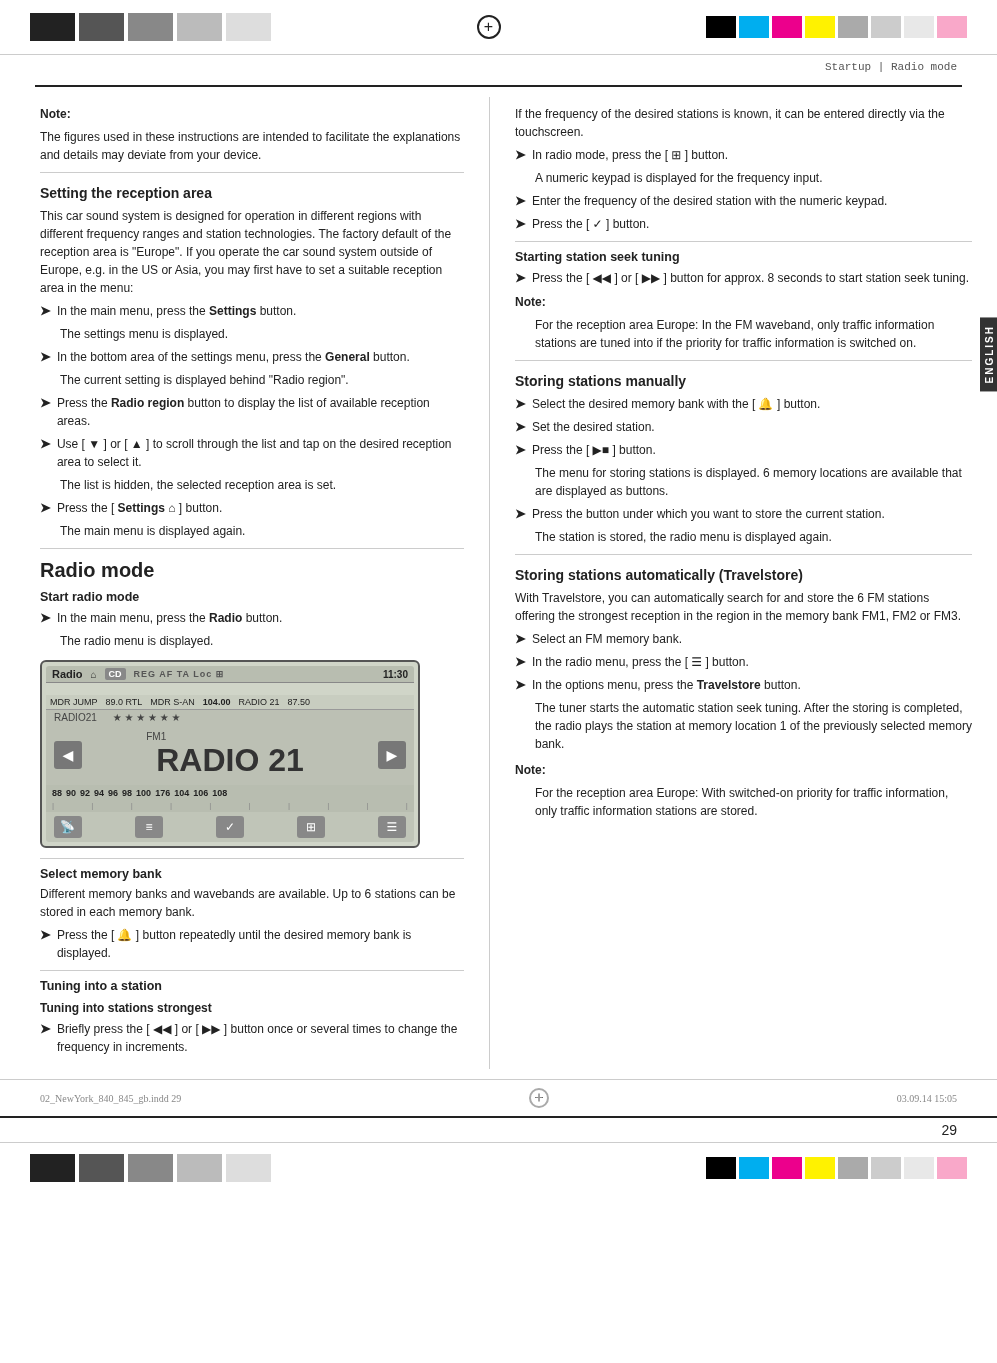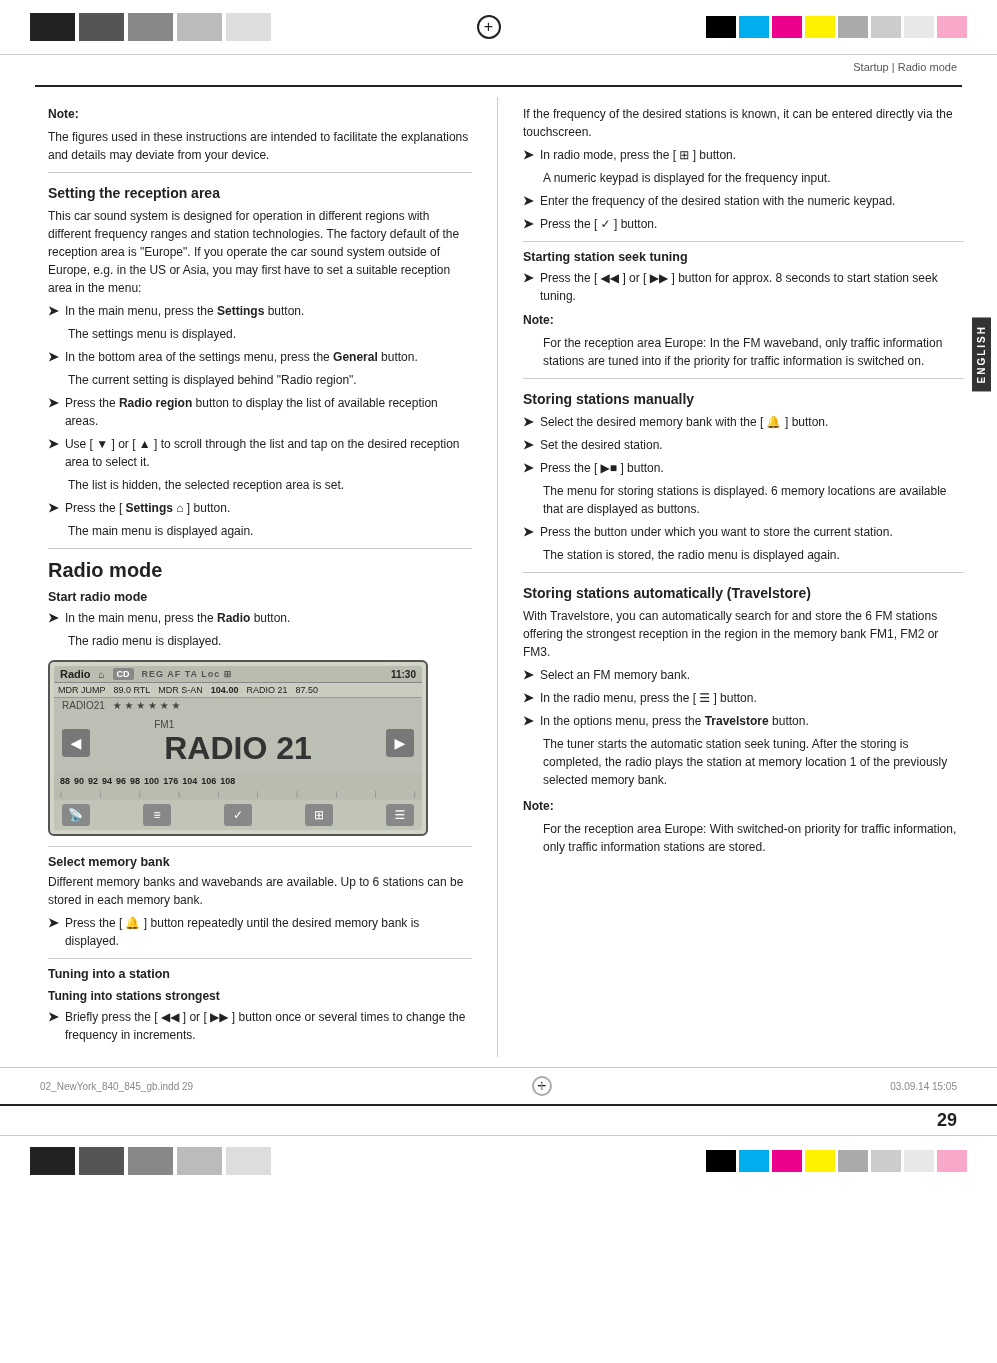--- a/index.html
+++ b/index.html
@@ -66,21 +66,21 @@
     .cb-magenta { background: #ec008c; }
     .cb-yellow { background: #fff200; }
     .cb-gray1 { background: #aaa; }
     .cb-gray2 { background: #ccc; }
     .cb-gray3 { background: #e8e8e8; }
     .cb-pink { background: #f9a8c9; }
 
     
     .page-content {
       display: flex;
-      padding: 10px 8px;
+      padding: 10px 0;
     }
 
     
     .left-col {
       width: 490px;
       padding: 8px 25px 8px 40px;
       border-right: 1px solid #ccc;
     }
 
     
@@ -209,20 +209,21 @@
     }
 
     .radio-station-row {
       display: flex;
       align-items: center;
       background: #c8cdc0;
       padding: 2px 4px;
       font-size: 9px;
       gap: 8px;
       border-bottom: 1px solid #999;
+      margin-top: 12px;
     }
     .radio-station-row span { font-size: 9px; }
     .station-freq { font-weight: bold; }
 
     .radio-main {
       background: #bcc0b4;
       padding: 6px 8px;
       display: flex;
       align-items: center;
       justify-content: space-between;
@@ -253,22 +254,22 @@
 
     .radio-bottom-bar {
       display: flex;
       align-items: center;
       justify-content: space-between;
       background: #c0c5b8;
       padding: 4px 8px;
       border-radius: 0 0 3px 3px;
     }
     .page-num {
-      font-size: 18px;
-      font-weight: bold;
+      font-size: 14px;
+      font-weight: normal;
       text-align: right;
     }
     .footer-file {
       font-size: 10px;
       color: #888;
     }
     .footer-date {
       font-size: 10px;
       color: #888;
     }
@@ -310,21 +311,21 @@
     <div class="color-block cb-magenta"></div>
     <div class="color-block cb-yellow"></div>
     <div class="color-block cb-gray1"></div>
     <div class="color-block cb-gray2"></div>
     <div class="color-block cb-gray3"></div>
     <div class="color-block cb-pink"></div>
   </div>
 </div>
 
 <div style="display:flex; justify-content:flex-end; padding: 6px 40px 2px 0;">
-  <span class="page-header" style="border-bottom:none; padding:0; font-size:11px; color:#555;">Startup | Radio mode</span>
+  <span class="page-header" style="border-bottom:none; padding:0; font-size:11px; color:#555;font-family:Liberation Mono, monospace;">Startup | Radio mode</span>
 </div>
 <div style="height:2px; background:#222; margin:0 35px 0 35px;"></div>
 
 <div class="page-content">
 
   <div class="left-col">
 
     <div>
       <p class="body-text"><span class="note-label">Note:</span></p>
       <p class="body-text">The figures used in these instructions are intended to facilitate the explanations and details may deviate from your device.</p>
@@ -391,21 +392,21 @@
 
         <div class="radio-station-row">
           <span>MDR JUMP</span>
           <span>89.0 RTL</span>
           <span>MDR S-AN</span>
           <span class="station-freq">104.00</span>
           <span>RADIO 21</span>
           <span>87.50</span>
         </div>
 
-        <div style="background:#bcc0b4; padding:2px 8px; font-size:10px; color:#444; display:flex; gap:8px;">
+        <div style="background:#bcc0b4; padding:2px 8px; font-size:10px; color:#444; display:flex; gap:16px;">
           <span>RADIO21</span>
           <span>★ ★ ★ ★ ★ ★</span>
         </div>
 
         <div class="radio-main">
           <div style="background:#777; color:#fff; border-radius:3px; width:28px; height:28px; display:flex; align-items:center; justify-content:center; font-size:14px;">◀</div>
           <div class="radio-main-left">
             <span class="radio-station-name-small">FM1</span>
             <div style="display:flex; align-items:baseline; gap:4px;">
               <span class="radio-big-name">RADIO 21</span>
@@ -563,21 +564,21 @@
       </div>
       <p class="indent-text">The tuner starts the automatic station seek tuning. After the storing is completed, the radio plays the station at memory location 1 of the previously selected memory bank.</p>
 
       <p class="body-text" style="margin-top:8px;"><span class="note-label">Note:</span></p>
       <p class="indent-text">For the reception area Europe: With switched-on priority for traffic information, only traffic information stations are stored.</p>
     </div>
 
   </div>
 </div>
 
-<div style="display:flex; justify-content:space-between; align-items:center; padding:8px 40px; border-top:1px solid #ccc;">
+<div style="display:flex; justify-content:space-between; align-items:center; padding:8px 40px; border-top:1px solid #ccc;font-family:Liberation Serif, serif;">
   <span class="footer-file">02_NewYork_840_845_gb.indd   29</span>
   <div style="display:flex; justify-content:center; flex:1;">
     <div class="circle-target" style="width:20px; height:20px; border:2px solid #aaa; border-radius:50%; position:relative;">
         <span style="position:absolute;top:50%;left:50%;transform:translate(-50%,-50%);font-size:14px;color:#aaa;">+</span>
       </div>
   </div>
   <span class="footer-date">03.09.14   15:05</span>
 </div>
 
 <div style="display:flex; justify-content:flex-end; padding:4px 40px; border-top:2px solid #222;">

